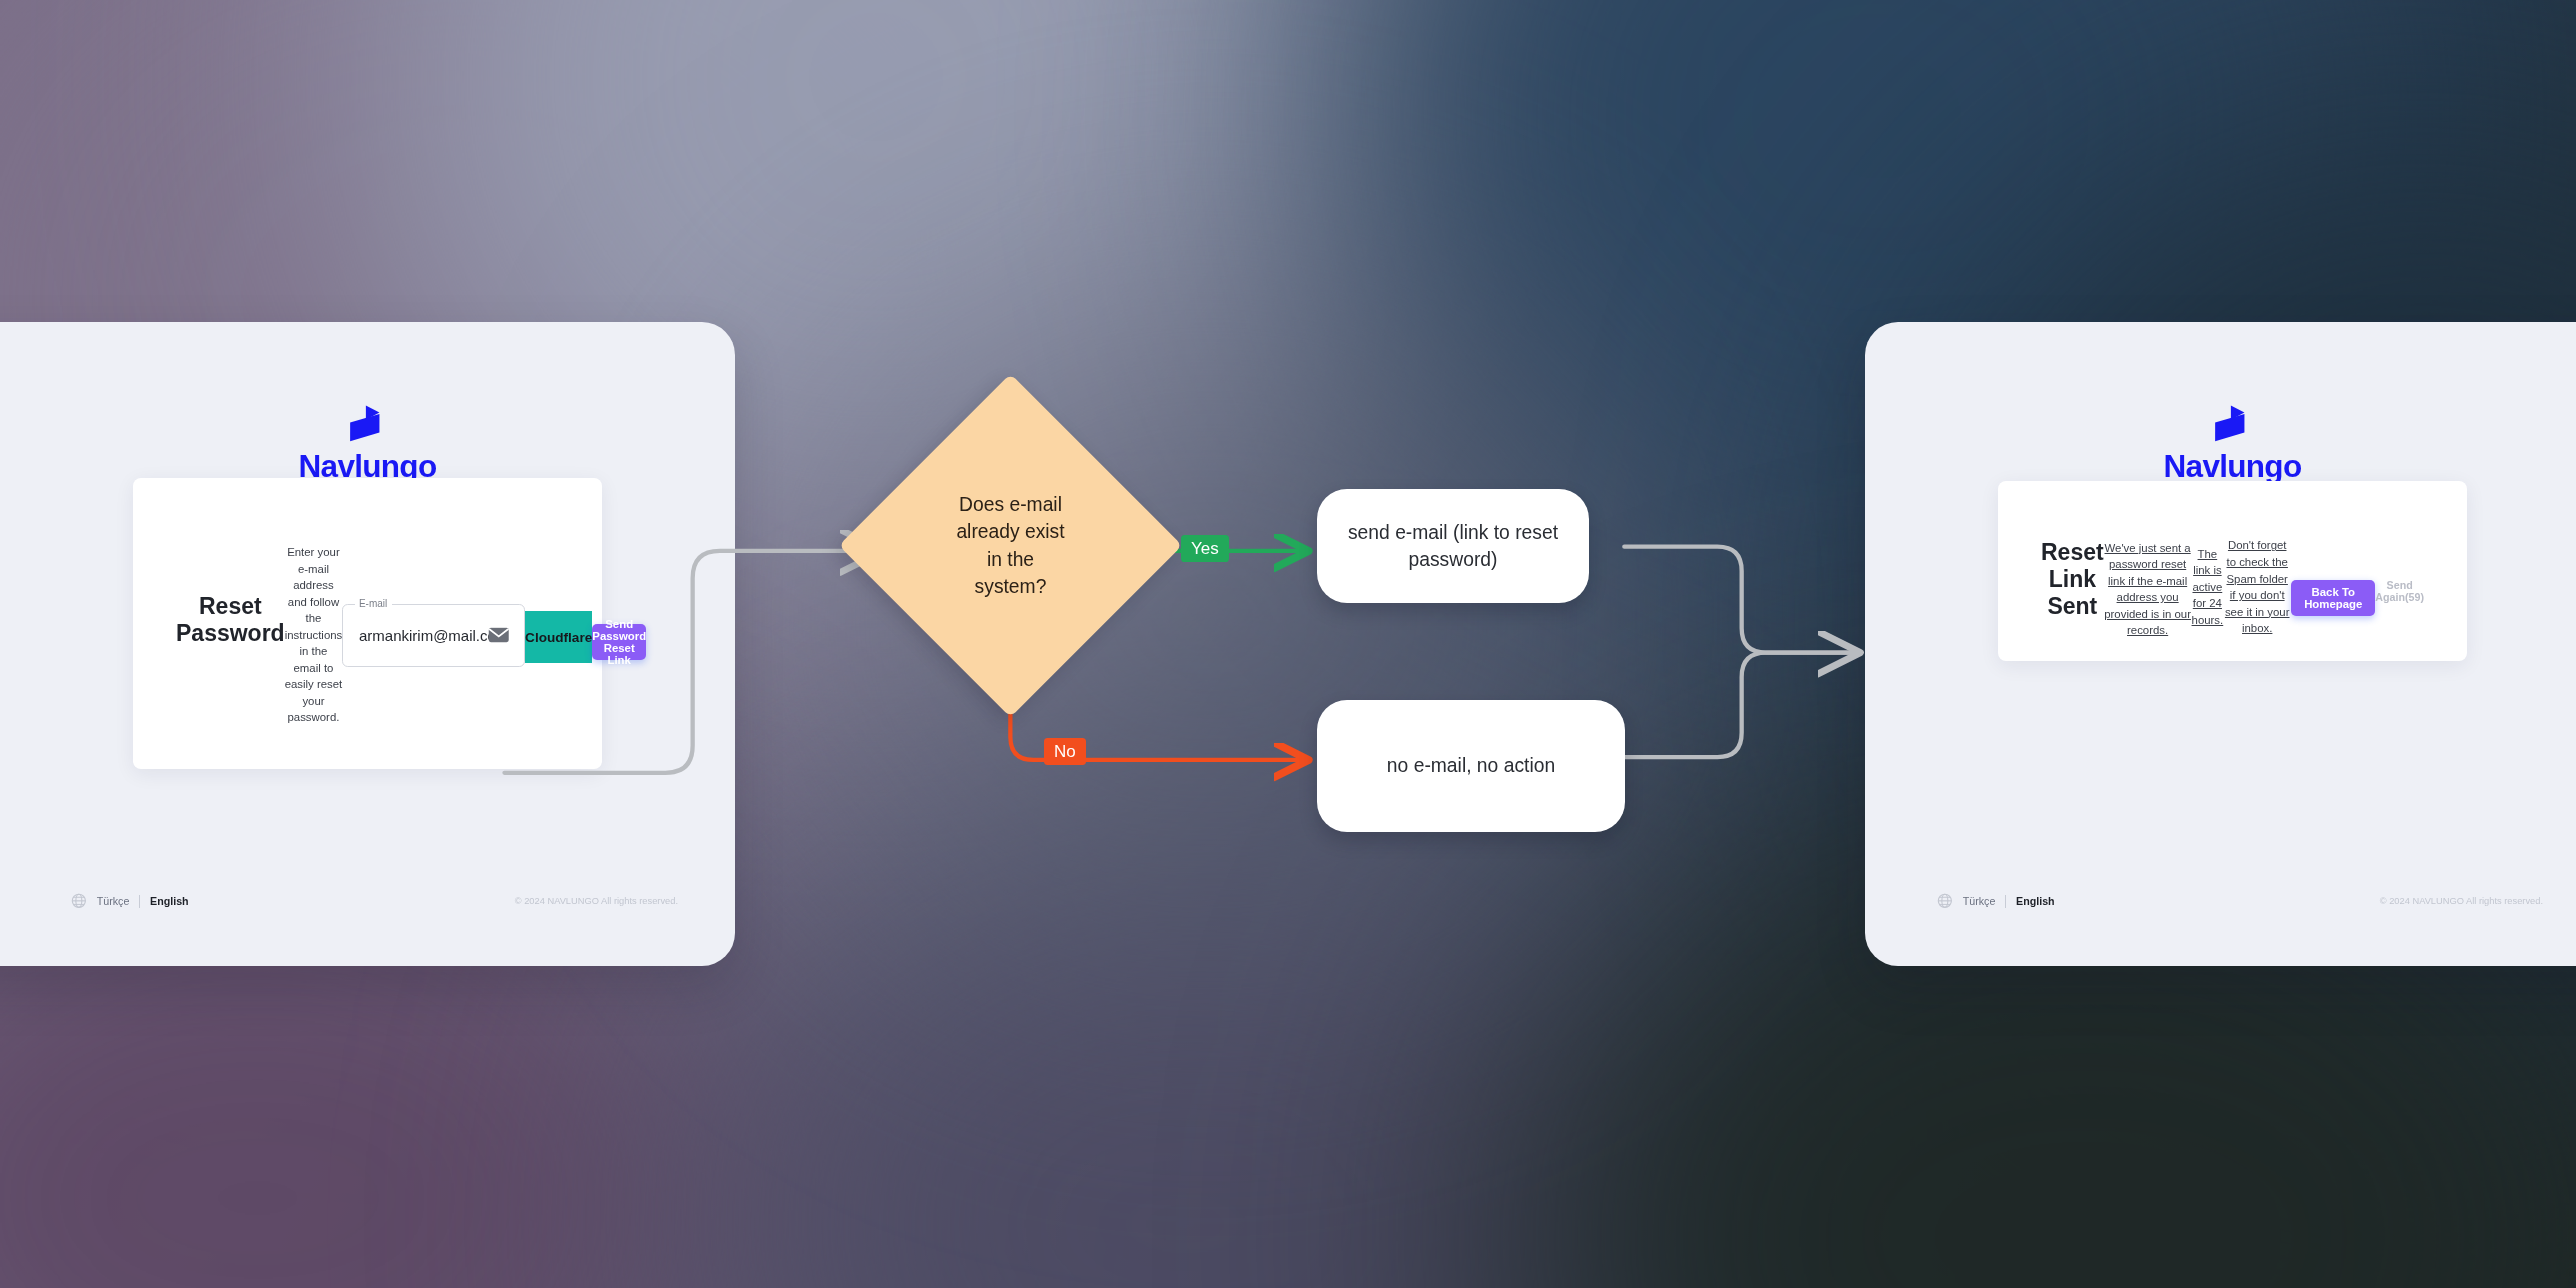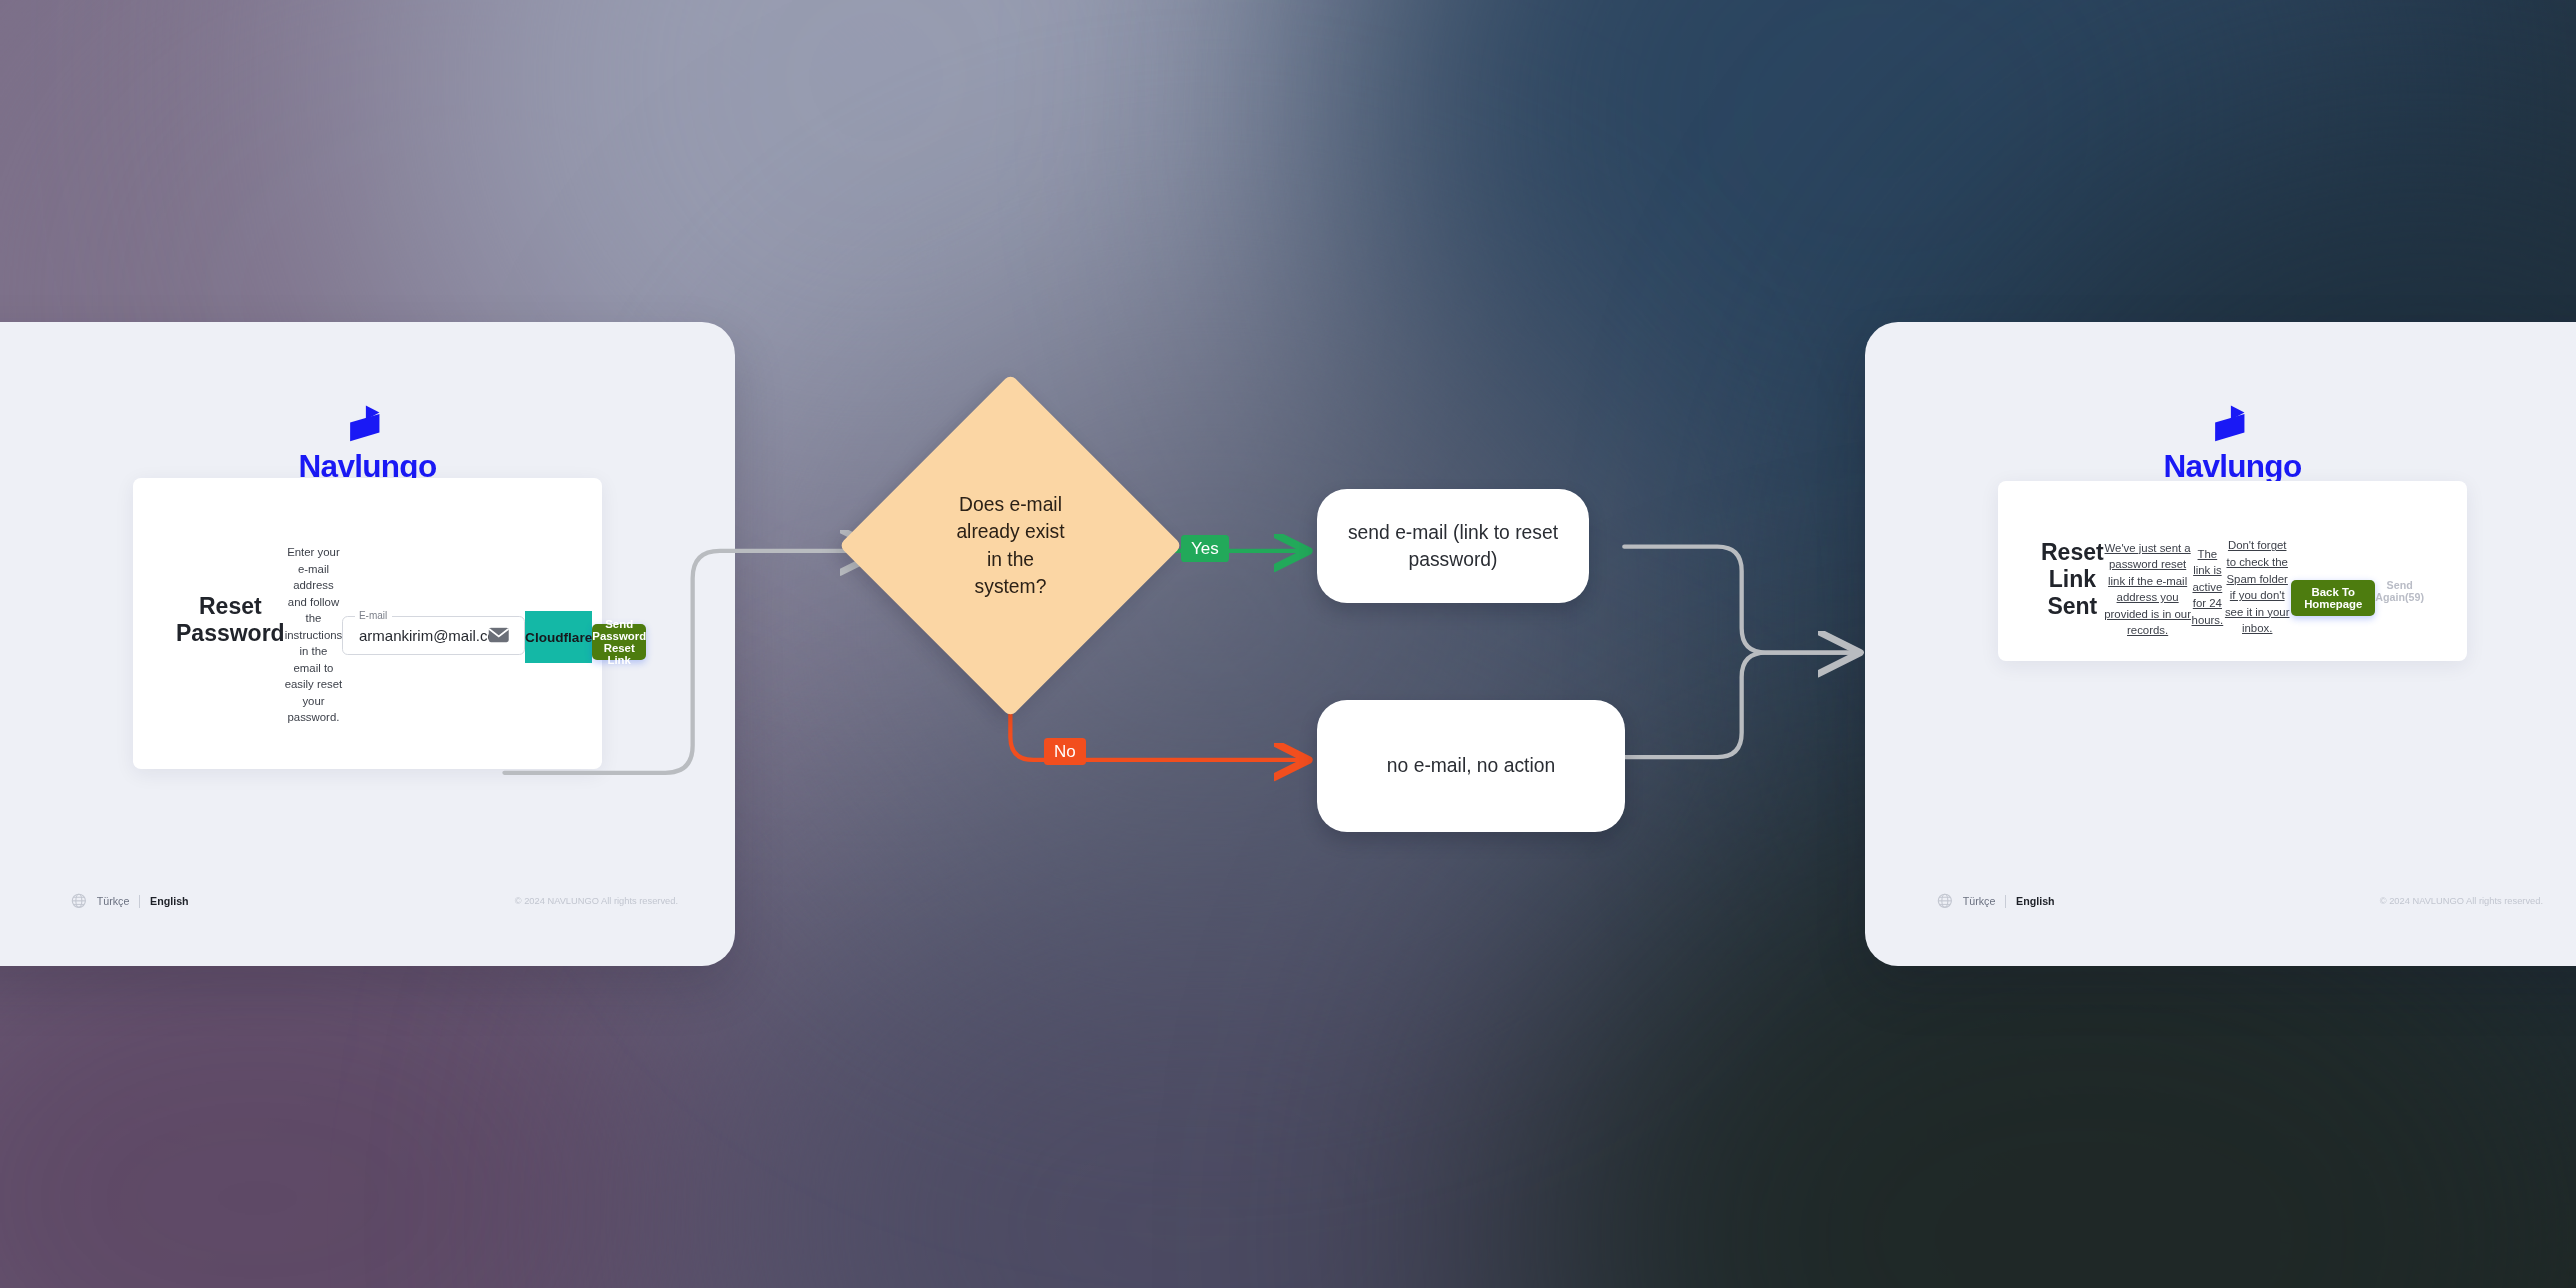--- a/index.html
+++ b/index.html
@@ -59,42 +59,42 @@
     display:flex; flex-direction:row; align-items:center;
   }
   .card-title { font-size:23px; font-weight:700; color:#21242b; text-align:center; }
   .card-sub {
     font-size:11.4px; color:#3b3f48; text-align:center;
     line-height:1.45; margin-top:29px; max-width:397px;
   }
 
   
   .field {
-    position:relative; width:397px; height:39px; margin-top:30px;
+    position:relative; width:397px; height:63px; margin-top:30px;
     border:1.1px solid #d4d7de; border-radius:5.7px; background:#fff;
     display:flex; align-items:center; padding:0 15.7px;
   }
   .field-legend {
     position:absolute; top:-6.4px; left:11.4px; background:#fff;
     padding:0 4.3px; font-size:10px; color:#7b7f89; line-height:1;
   }
   .field-value { font-size:15px; color:#26292f; }
   .mail-icon { position:absolute; right:14.3px; top:50%; transform:translateY(-50%); width:21.5px; height:15.7px; }
 
   
   .captcha {
     width:215px; height:52px; background:#14b8a6; margin-top:34px;
     display:flex; align-items:center; justify-content:center;
     font-size:13.6px; font-weight:700; color:#17181c;
   }
 
   
   .btn-primary {
     width:429px; height:36px; margin-top:44px;
-    background:#4d7c0f; border:none; border-radius:5px;
+    background:#8b5cf6; border:none; border-radius:5px;
     color:#fff; font-size:11.4px; font-weight:700;
     display:flex; align-items:center; justify-content:center;
     box-shadow:0 2.9px 7.2px rgba(36,84,245,.28);
     cursor:pointer;
   }
   .right-card .btn-primary { margin-top:37px; }
   .btn-link {
     margin-top:21.5px; font-size:10.7px; font-weight:700; color:#b9bcc6;
     background:none; border:none; cursor:pointer;
   }

